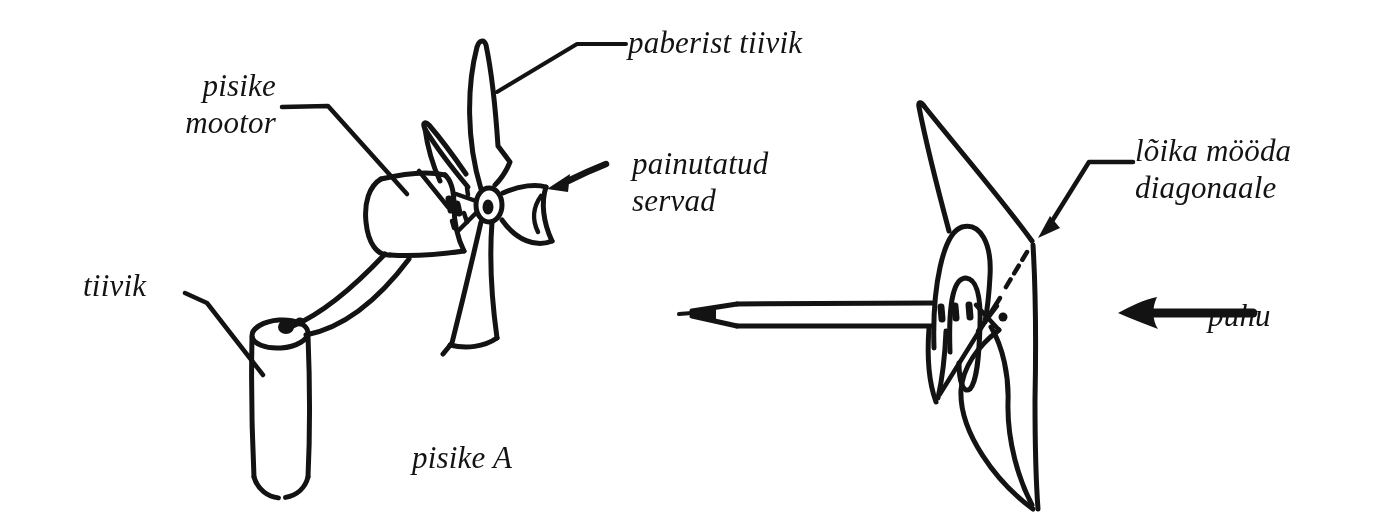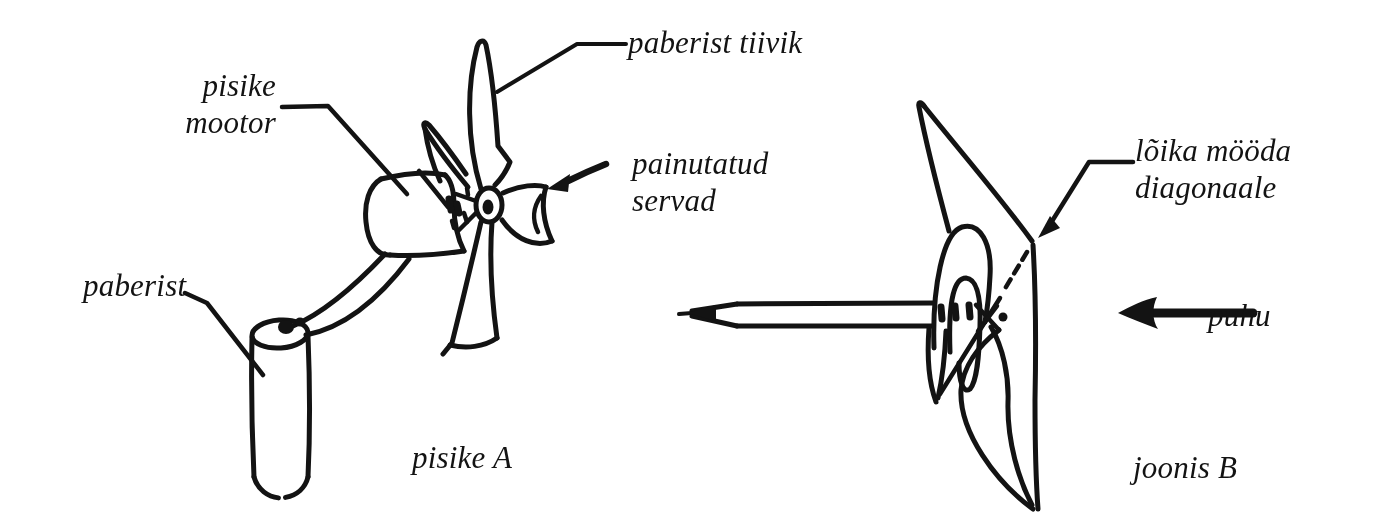--- a/index.html
+++ b/index.html
@@ -164,23 +164,22 @@
   </svg>
 
   <div class="label lbl-motor">pisike
 mootor</div>
 
   <div class="label lbl-prop">paberist tiivik</div>
 
   <div class="label lbl-bent">painutatud
 servad</div>
 
-  <div class="label lbl-batt">paberist</div>
+  <div class="label lbl-batt">tiivik</div>
 
   <div class="label cap-a">pisike A</div>
 
   <div class="label lbl-cut">lõika mööda
 diagonaale</div>
 
   <div class="label lbl-blow">puhu</div>
 
-  <div class="label cap-b">joonis B</div>
 </div>
 
 </body></html>

